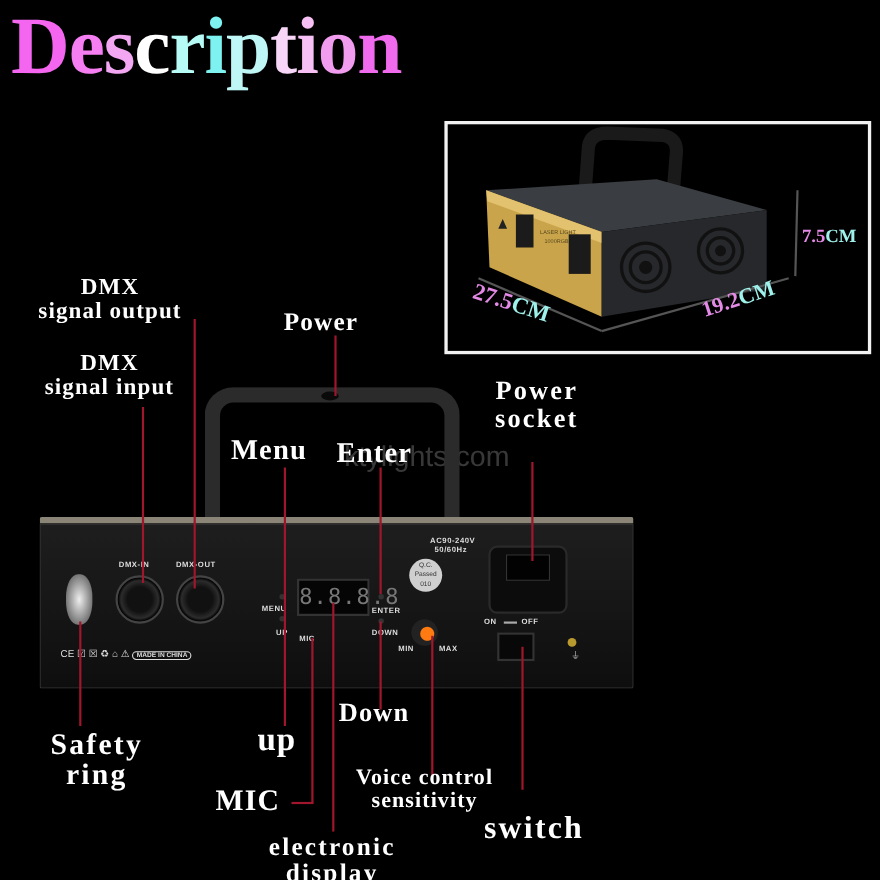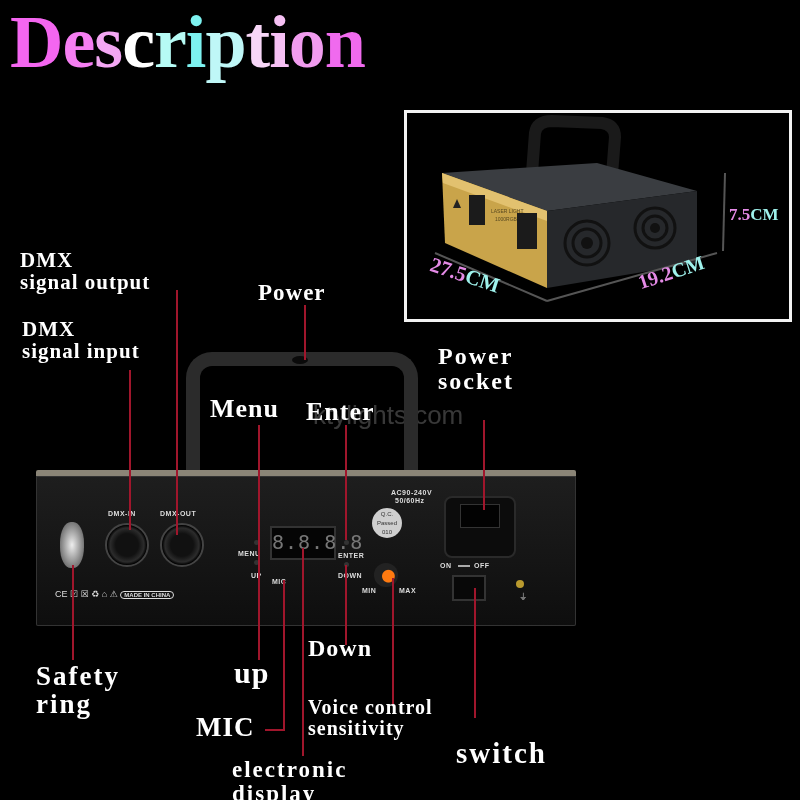--- a/index.html
+++ b/index.html
@@ -1,20 +1,20 @@
 <!DOCTYPE html>
 <html><head>
 <meta charset="utf-8">
 <style>
   html, body { margin:0; padding:0; background:#000; }
   body { width:800px; height:800px; position:relative; overflow:hidden; font-family:"DejaVu Serif", serif; color:#fff; }
   .abs { position:absolute; }
   .title { left:10px; top:2px; font-family:"Liberation Serif", serif; font-weight:bold; font-size:74px; letter-spacing:-1px; line-height:80px; white-space:nowrap; }
   .title span { display:inline-block; }
-  .lbl { position:absolute; font-family:"Liberation Serif", serif; font-weight:bold; color:#fff; line-height:1.05; text-align:left; white-space:nowrap; letter-spacing:1px; }
+  .lbl { position:absolute; font-family:"Liberation Serif", serif; font-weight:bold; color:#fff; line-height:1.05; text-align:center; white-space:nowrap; letter-spacing:1px; }
   .line { position:absolute; background:#a0162c; width:2px; }
   .hline { position:absolute; background:#a0162c; height:2px; }
   
   .inset { left:404px; top:110px; width:388px; height:212px; border:3px solid #f2f2f2; box-sizing:border-box; background:#000; overflow:hidden; }
   .dim { position:absolute; font-family:"Liberation Serif", serif; font-weight:bold; white-space:nowrap; }
   
   .device { left:36px; top:470px; width:540px; height:150px; background:linear-gradient(#1e1e1e,#0e0e0e); border-top:6px solid #8b8577; border-radius:2px; box-shadow:0 0 0 1px #333 inset; }
   .handle { left:186px; top:352px; width:232px; height:120px; border:14px solid #2b2b2b; border-bottom:none; border-radius:26px 26px 0 0; box-sizing:border-box; }
   .small { font-family:"Liberation Sans", sans-serif; font-weight:bold; font-size:7px; color:#ddd; position:absolute; letter-spacing:0.5px; }
   .xlr { position:absolute; width:40px; height:40px; border-radius:50%; background:radial-gradient(#111 40%, #2c2c2c 60%, #000 70%); border:2px solid #444; }
@@ -166,13 +166,13 @@
 <div class="lbl" style="left:196px;top:713px;font-size:27px;">MIC</div>
 <div class="lbl" style="left:232px;top:758px;font-size:23px;width:140px;letter-spacing:2px;">
   <div>electronic</div>
     <div>display</div>
 </div>
 <div class="lbl" style="left:308px;top:636px;font-size:24px;">Down</div>
 <div class="lbl" style="left:308px;top:697px;font-size:20px;width:156px;">
   <div>Voice control</div>
     <div>sensitivity</div>
 </div>
-<div class="lbl" style="left:456px;top:738px;font-size:29px;letter-spacing:2px;">switch</div>
+<div class="lbl" style="left:440px;top:738px;font-size:29px;letter-spacing:2px;">switch</div>
 
 </body></html>

